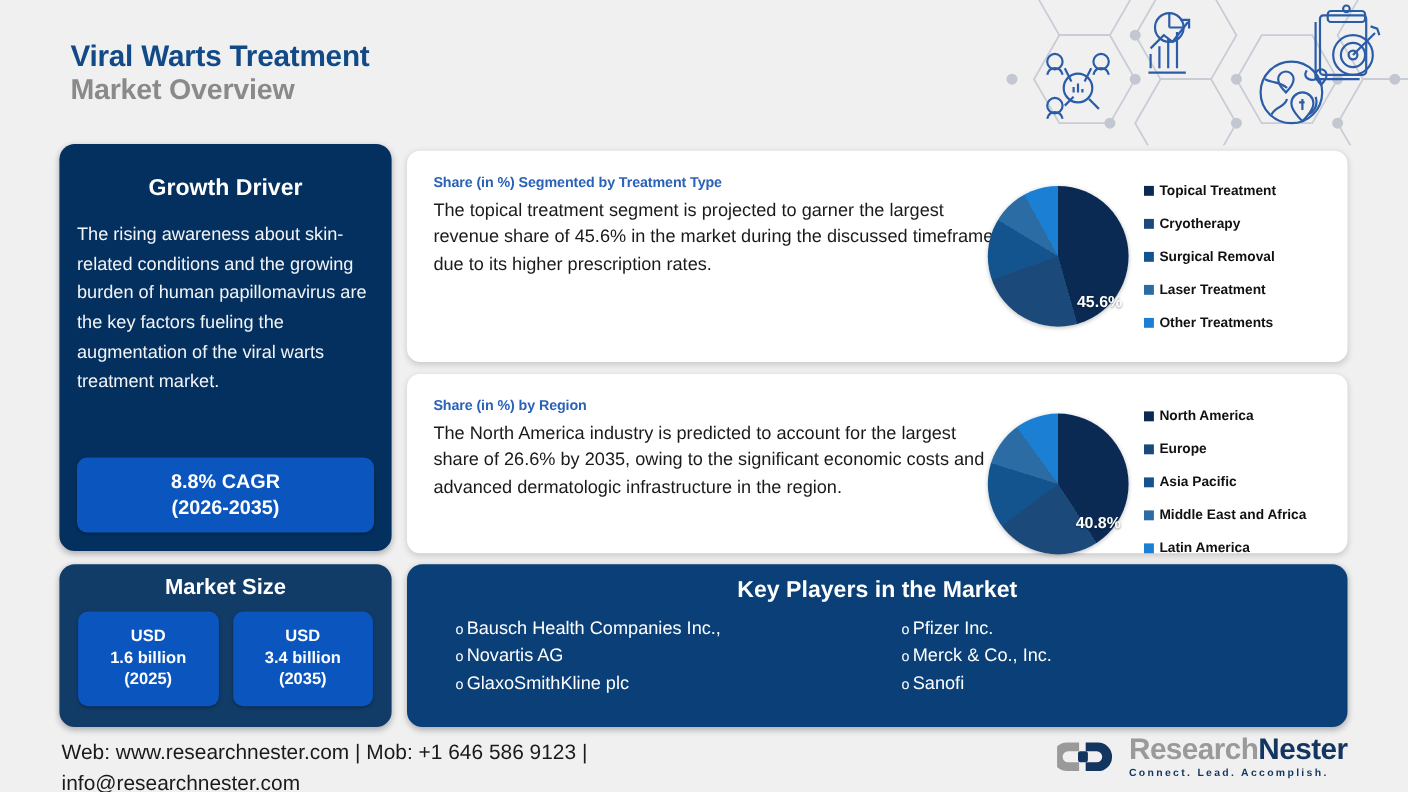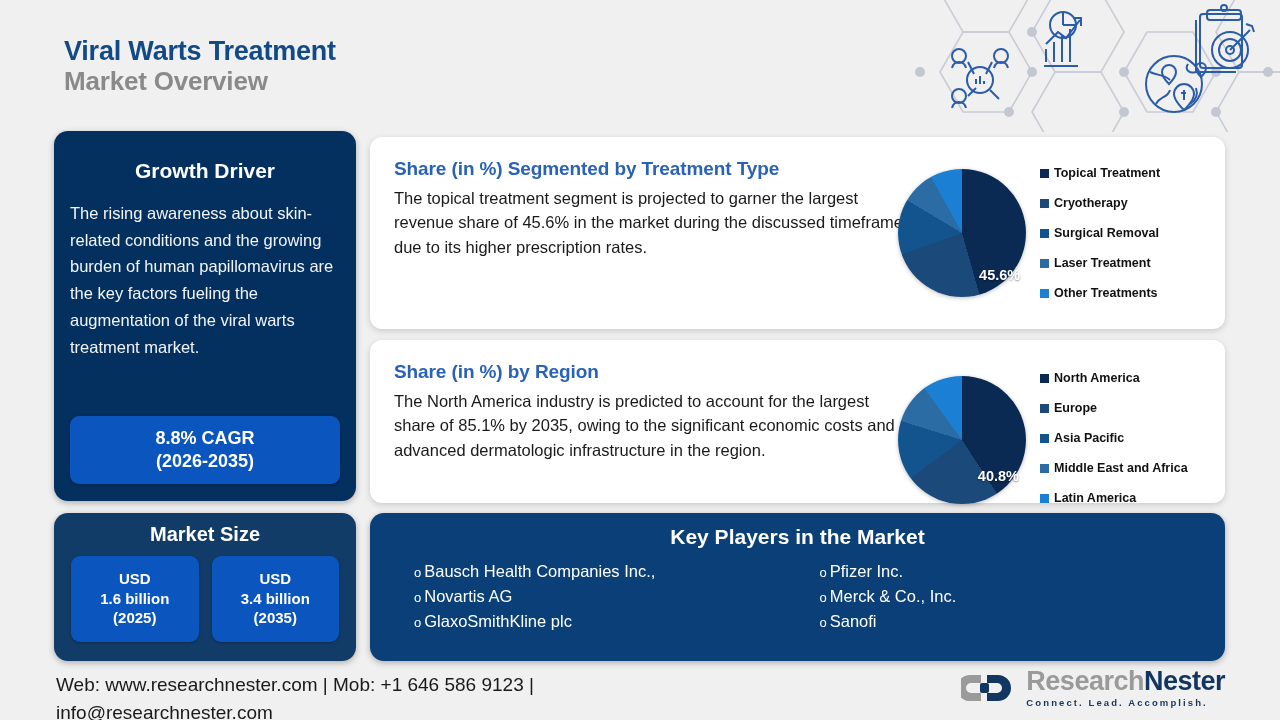--- a/index.html
+++ b/index.html
@@ -53,21 +53,21 @@
   .ms-box{
     flex:1;background:#0b55bf;border-radius:9px;color:#fff;text-align:center;
     font-size:15px;font-weight:bold;line-height:1.3;padding:13px 0 14px 0;
     box-shadow:0 1px 3px rgba(0,0,0,.28);
   }
 
   
   #card-treatment{left:370px;top:137px;width:855px;height:192px;}
   #card-region{left:370px;top:340px;width:855px;height:163px;}
   .card-h{
-    color:#2a62b8;font-size:19px;font-weight:bold;
+    color:#2a62b8;font-size:13px;font-weight:bold;
     margin:21px 0 0 24px;letter-spacing:-.1px;
   }
   .card-p{
     color:#1a1a1a;font-size:16.5px;line-height:1.48;
     margin:6px 0 0 24px;width:510px;
   }
   .chart-wrap{position:absolute;display:flex;align-items:center;gap:14px;}
   #treatment-chart{left:898px;top:166px;}
   #region-chart{left:898px;top:371px;}
   .pie{
@@ -204,21 +204,21 @@
     </div>
   </div>
 
   <div class="white-card" id="card-treatment">
     <div class="card-h">Share (in %) Segmented by Treatment Type</div>
     <div class="card-p">The topical treatment segment is projected to garner the largest revenue share of 45.6% in the market during the discussed timeframe due to its higher prescription rates.</div>
   </div>
 
   <div class="white-card" id="card-region">
     <div class="card-h">Share (in %) by Region</div>
-    <div class="card-p">The North America industry is predicted to account for the largest share of 85.1% by 2035, owing to the significant economic costs and advanced dermatologic infrastructure in the region.</div>
+    <div class="card-p">The North America industry is predicted to account for the largest share of 26.6% by 2035, owing to the significant economic costs and advanced dermatologic infrastructure in the region.</div>
   </div>
 
   <div class="chart-wrap" id="treatment-chart">
     <div class="pie" style="background: conic-gradient(rgb(10, 42, 84) 0deg, rgb(10, 42, 84) 164.16deg, rgb(27, 74, 122) 164.16deg, rgb(27, 74, 122) 250.56deg, rgb(19, 84, 143) 250.56deg, rgb(19, 84, 143) 300.96deg, rgb(42, 108, 163) 300.96deg, rgb(42, 108, 163) 331.2deg, rgb(27, 127, 212) 331.2deg, rgb(27, 127, 212) 360deg);">
       <div class="pie-label" style="left: 101.638px; top: 58.764px; transform: translate(-50%, -50%);">45.6%</div>
     </div>
     <div class="legend" style="gap: 16px;">
         <div class="legend-item">
           <span class="legend-swatch" style="background: rgb(10, 42, 84);"></span>
           <span class="legend-text">Topical Treatment</span>

